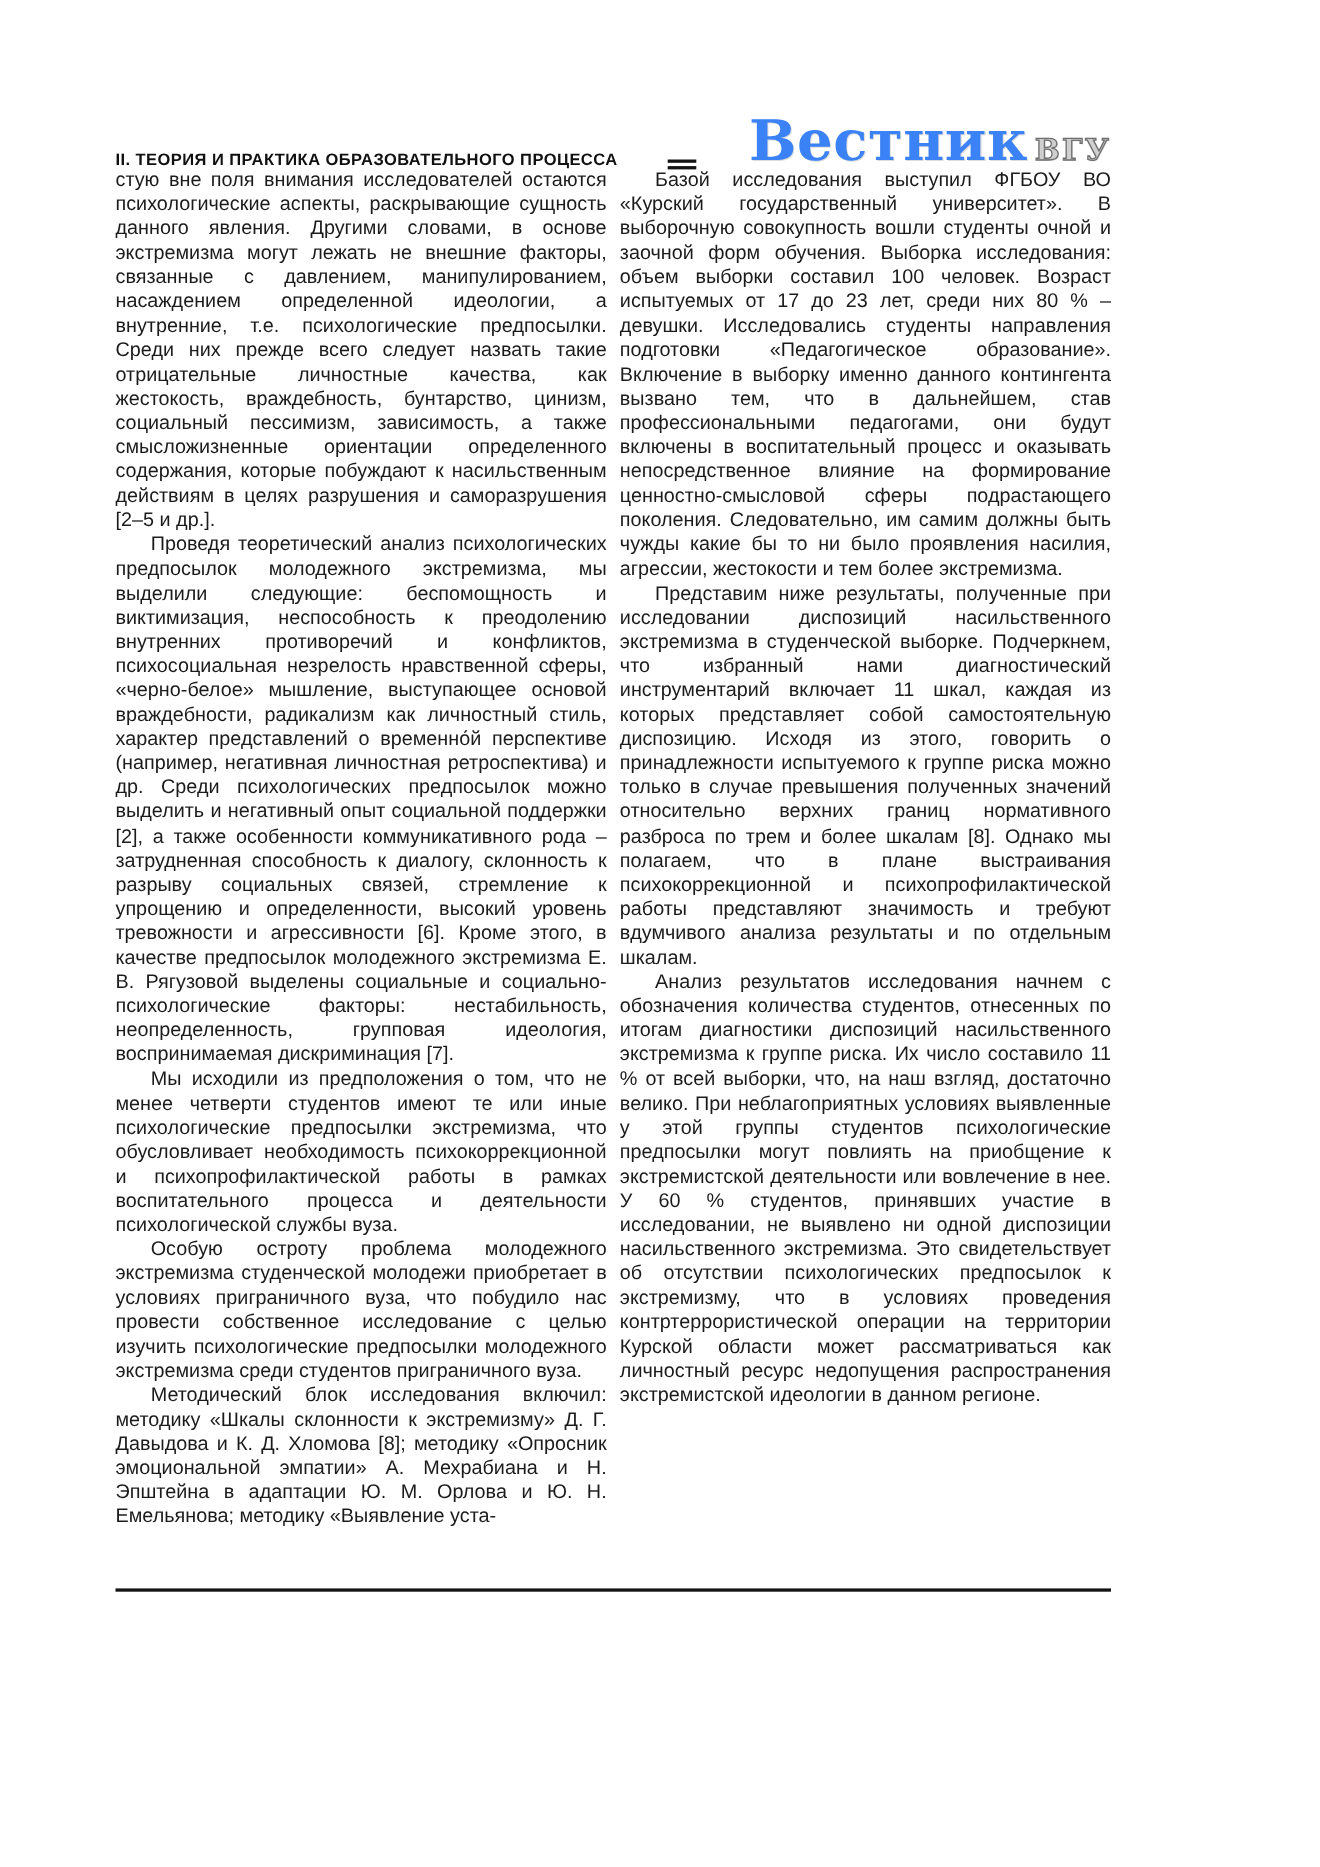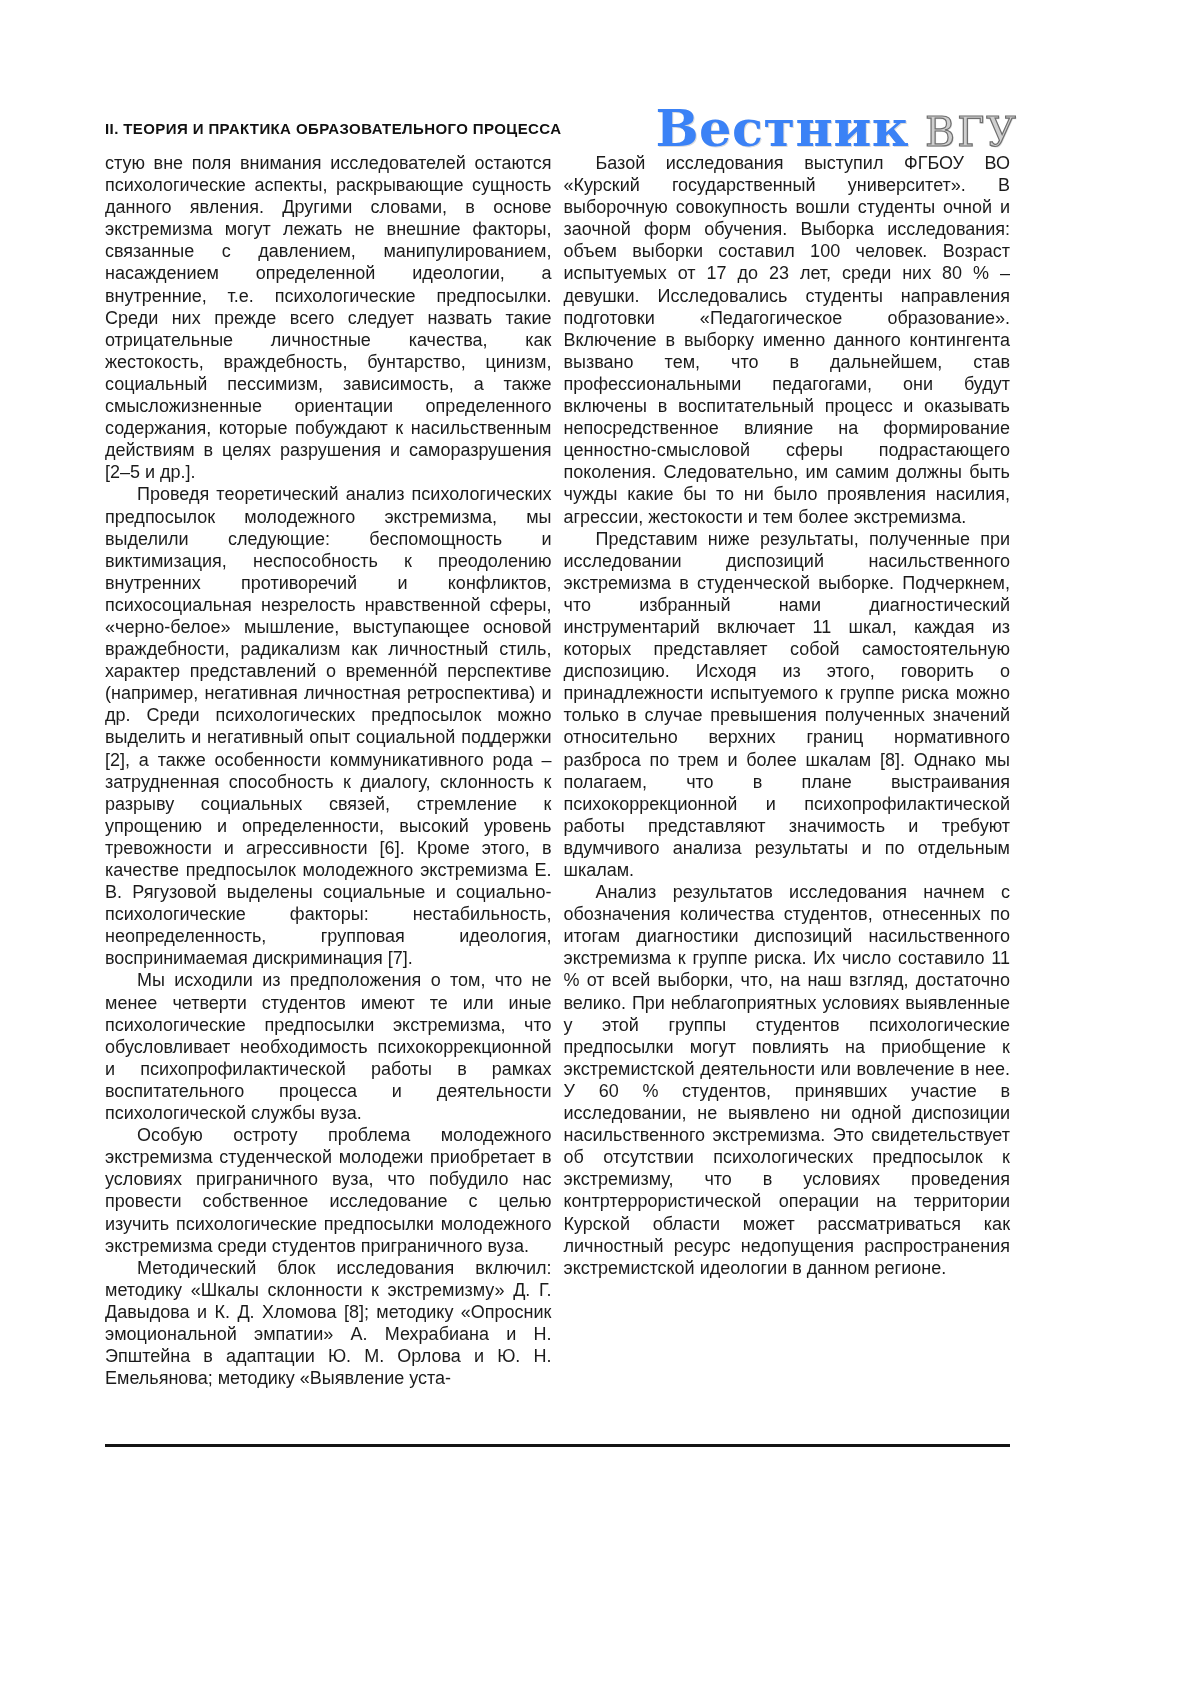--- a/index.html
+++ b/index.html
@@ -6,43 +6,43 @@
   body {
     width: 1200px; height: 1697px;
     background: #ffffff;
     position: relative;
     font-family: "Liberation Sans", sans-serif;
     color: #1b1b1b;
     overflow: hidden;
   }
   .header {
     position: absolute; top: 103px; left: 105px; width: 905px;
-    display: flex; align-items: center; gap: 38px;
+    display: flex; align-items: flex-end; gap: 38px;
   }
   .section-title {
     font-size: 15px; font-weight: bold; letter-spacing: 0.4px;
     white-space: nowrap; color: #101010;
   }
   .header-rule {
     flex: 1 1 auto; height: 9px; box-sizing: border-box;
     border-top: 3px solid #141414; border-bottom: 3px solid #141414;
     margin: 2px 10px 0 8px;
   }
   .journal-logo { white-space: nowrap; line-height: 1; }
   .logo-vestnik {
     font-family: "DejaVu Serif", serif; font-weight: bold;
     font-size: 51px; color: #3b82f6; letter-spacing: 0.5px;
     text-shadow: 1px 1px 0 #dcdcdc;
   }
   .logo-vgu {
-    font-family: "DejaVu Serif", serif; font-weight: normal;
-    font-size: 41px; color: #cfcfcf; letter-spacing: 2px;
+    font-family: "DejaVu Serif", serif; font-weight: bold;
+    font-size: 27px; color: #cfcfcf; letter-spacing: 2px;
     -webkit-text-stroke: 1.2px #6e6e6e;
     text-shadow: 1px 1px 0 #e2e2e2;
-    margin-left: 16px;
+    margin-left: 6px;
   }
   .columns {
     position: absolute; top: 152px; left: 105px; width: 905px;
     display: flex; gap: 12px;
   }
   .col { flex: 1 1 0; min-width: 0; }
   .para {
     margin: 0;
     font-size: 18px; line-height: 22.1px;
     text-align: justify;

